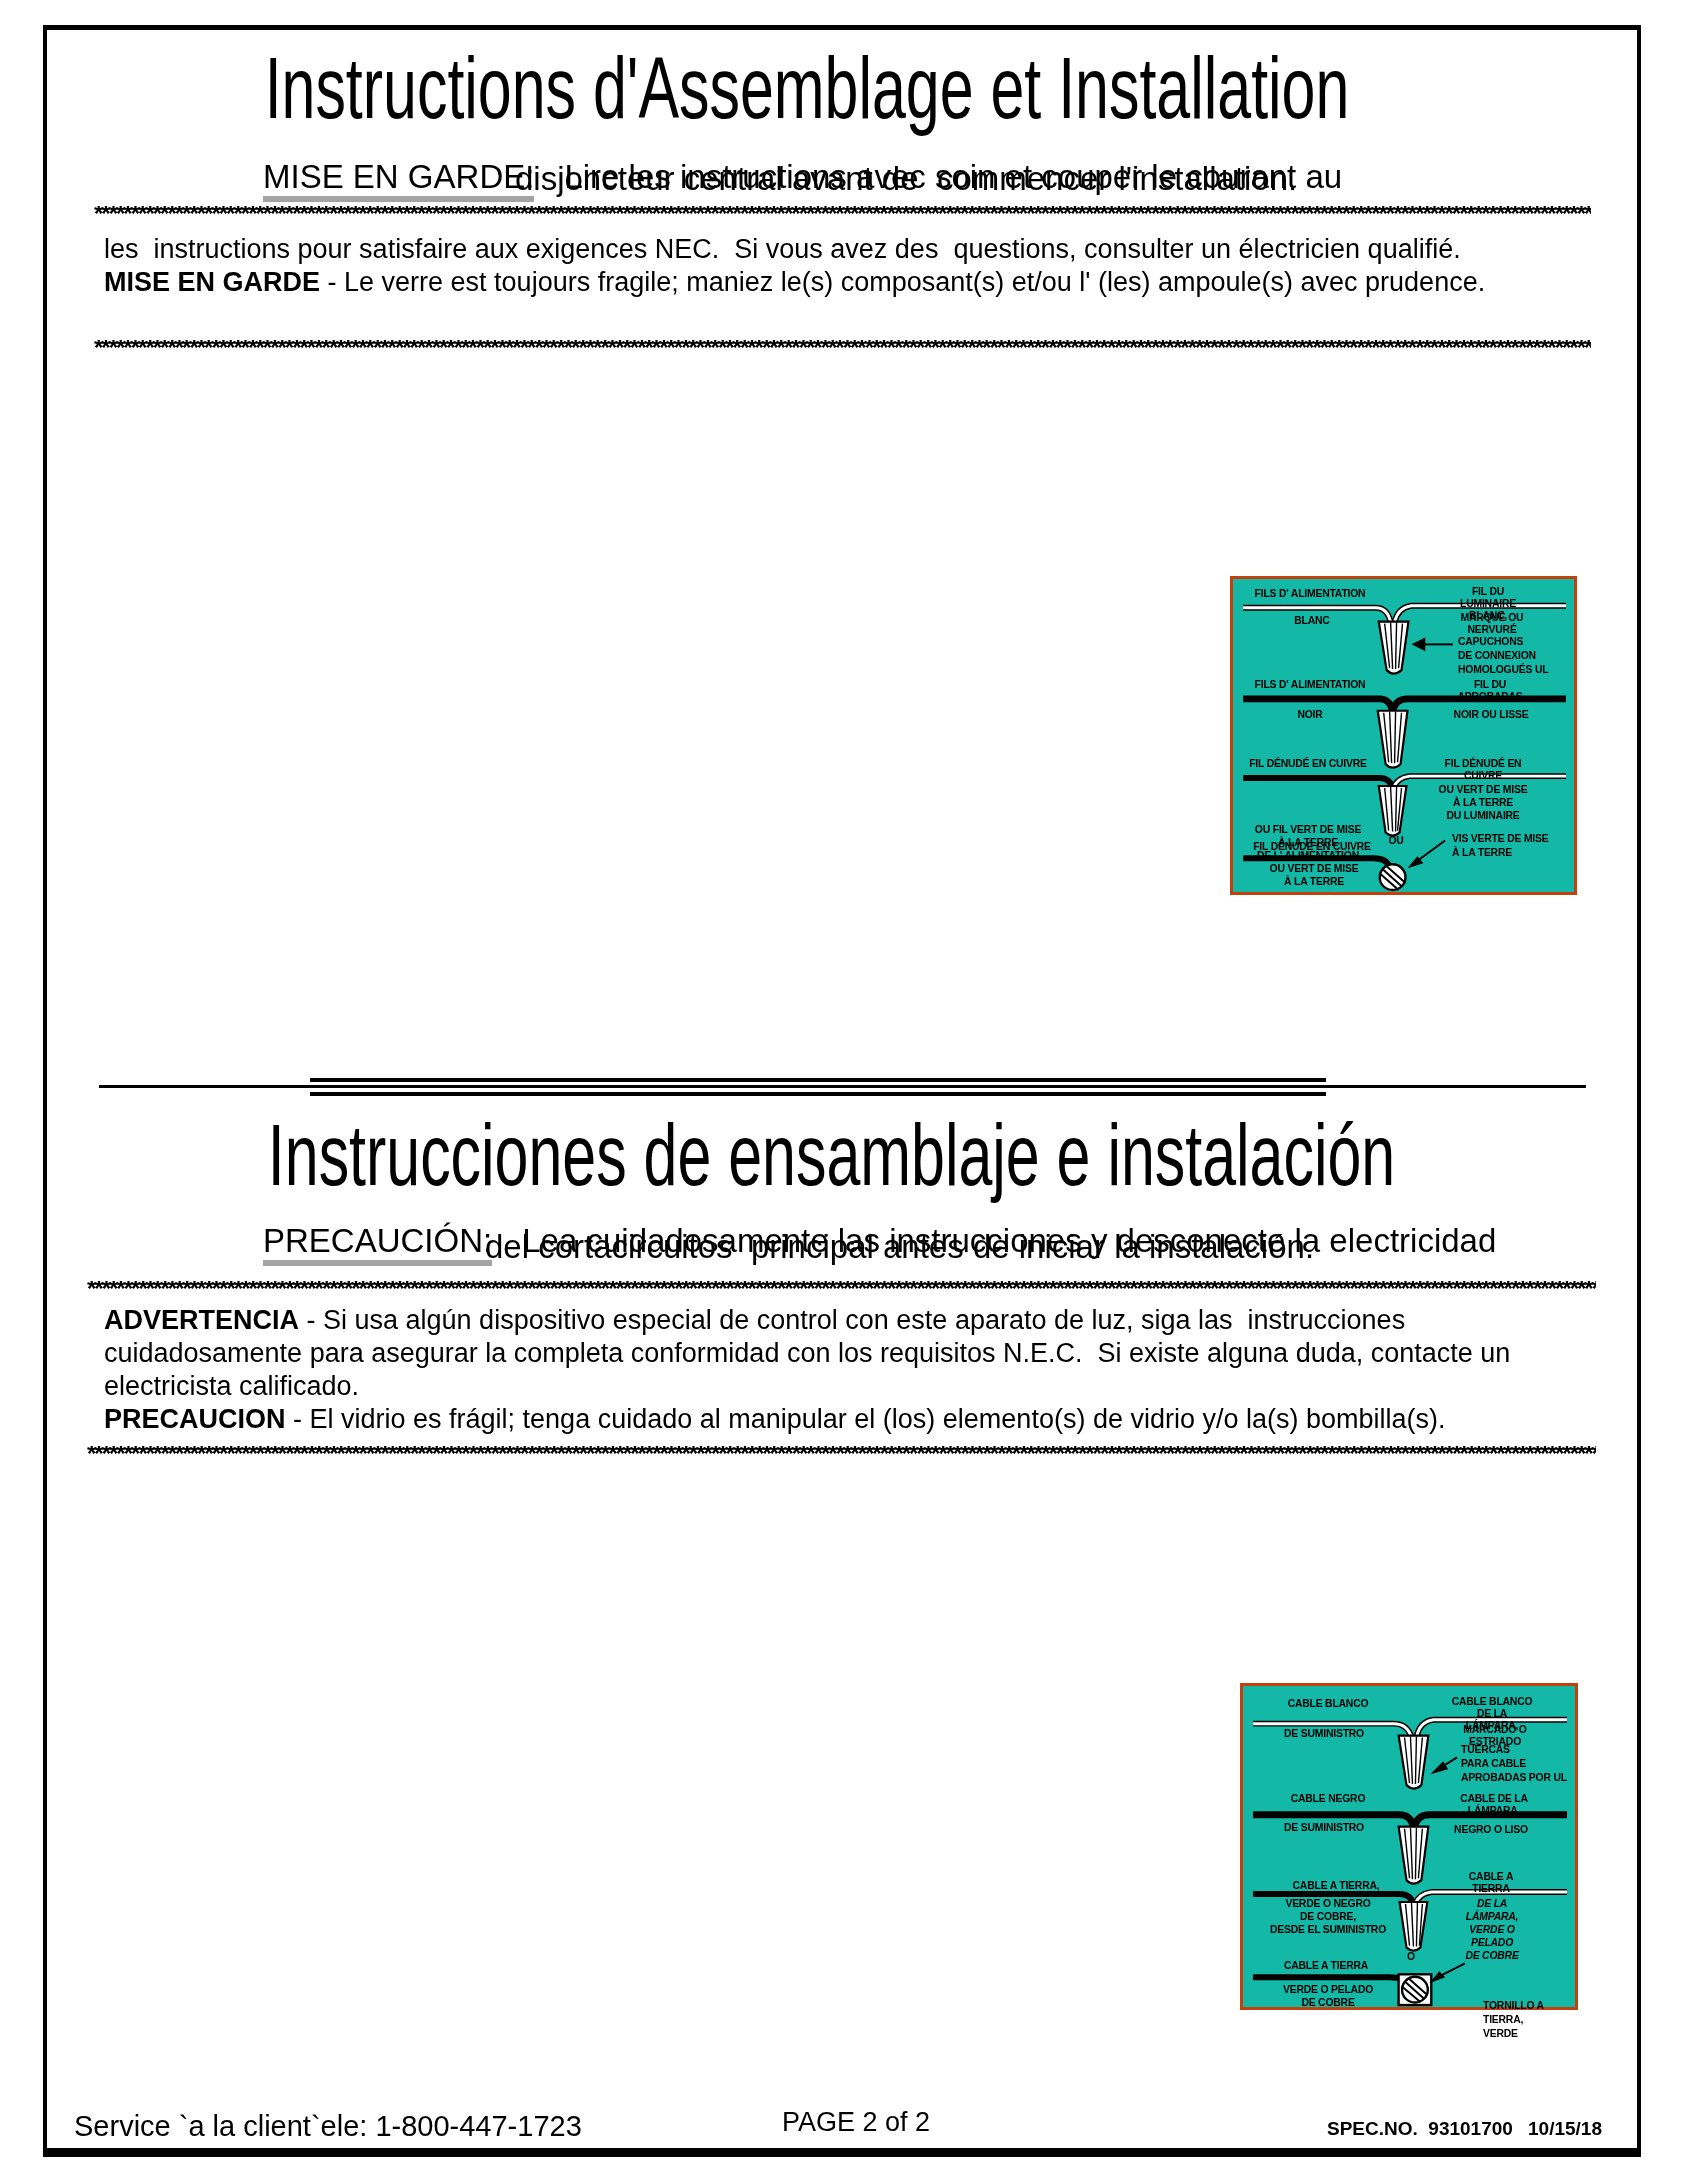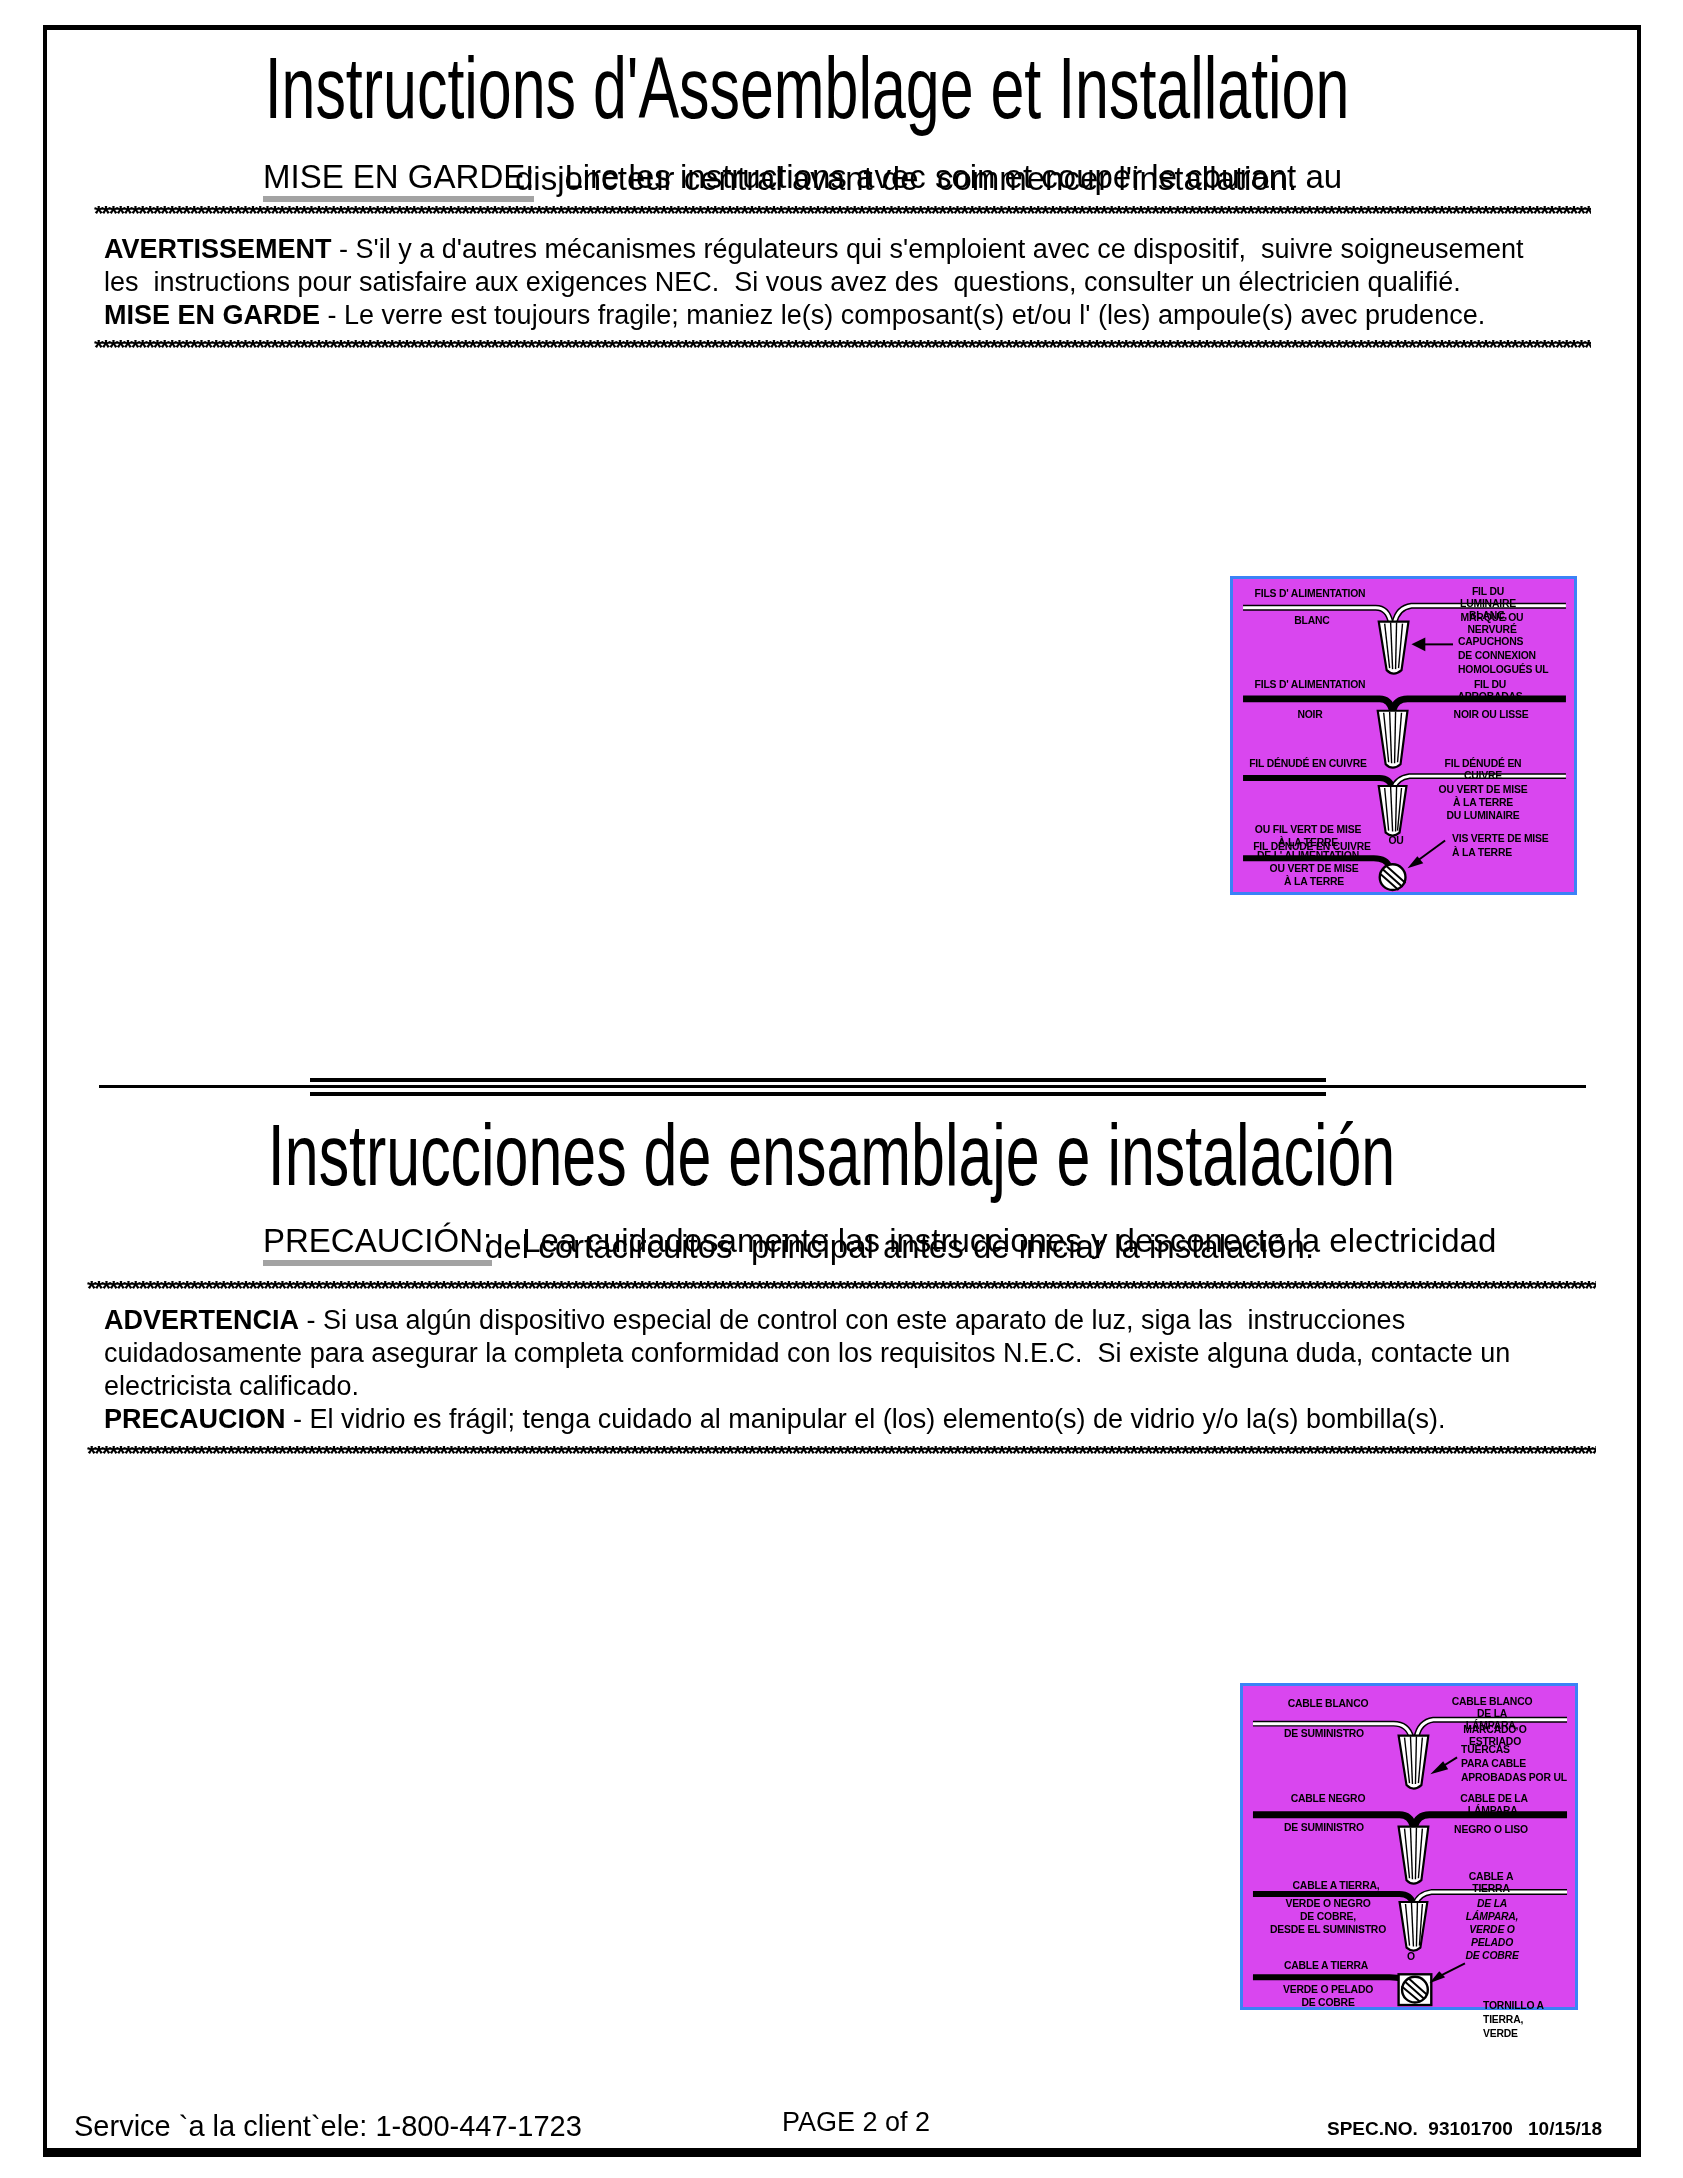--- a/index.html
+++ b/index.html
@@ -13,21 +13,21 @@
   .sub-label{border-bottom:6px solid #a3a3a3;padding-bottom:1px;}
   .sub-text{margin-left:30px;}
   .stars{position:absolute;height:20px;overflow:hidden;font-weight:bold;font-size:24px;
         line-height:16px;letter-spacing:-2px;white-space:nowrap;}
   .para{position:absolute;left:104px;width:1465px;font-size:27px;line-height:33px;}
   .para-line{white-space:pre;}
   .b{font-weight:bold;}
   
   .divline{position:absolute;background:#000;}
   
-  .diagram{position:absolute;box-sizing:border-box;border:3px solid #3b82f6;background:#d946ef;}
+  .diagram{position:absolute;box-sizing:border-box;border:3px solid #c2410c;background:#14b8a6;}
   .diagram svg{position:absolute;left:0;top:0;}
   .dlabel{position:absolute;font-size:10.4px;font-weight:bold;line-height:12px;
         white-space:pre-line;text-align:center;transform:translateX(-50%);letter-spacing:-0.2px;}
   .dcallout{position:absolute;font-size:10.4px;font-weight:bold;line-height:14px;
         white-space:pre-line;text-align:left;letter-spacing:-0.2px;}
   .tube-o{fill:none;stroke:#000;stroke-width:6px;}
   .tube-i{fill:none;stroke:#fff;stroke-width:3px;}
   .wb{fill:none;stroke:#000;stroke-width:7px;}
   .wb6{fill:none;stroke:#000;stroke-width:6px;}
   .nut{fill:#fff;stroke:#000;stroke-width:2.2px;}
@@ -48,21 +48,20 @@
     <div class="big-title" style="top:44px;width:1614px;">Instructions d'Assemblage et Installation</div>
 
     <div class="subline" style="left:208px;top:120px;">
       <span class="sub-label">MISE EN GARDE:</span><span class="sub-text">Lire les instructions avec soin et couper le courant au</span>
     </div>
     <div class="subline" style="left:515px;top:160px;">disjoncteur central avant de  commencer l'installation.</div>
 
     <div class="stars" style="left:94px;top:206px;width:1497px;">************************************************************************************************************************************************************************************************************************************************************************************************************</div>
 
     <div class="para" style="top:233px;">
-      <div class="para-line"><span class="b">AVERTISSEMENT</span><span> - S'il y a d'autres mécanismes régulateurs qui s'emploient avec ce dispositif,  suivre soigneusement</span></div>
       <div class="para-line">les  instructions pour satisfaire aux exigences NEC.  Si vous avez des  questions, consulter un électricien qualifié.</div>
       <div class="para-line"><span class="b">MISE EN GARDE</span><span> - Le verre est toujours fragile; maniez le(s) composant(s) et/ou l' (les) ampoule(s) avec prudence.</span></div>
     </div>
 
     <div class="stars" style="left:94px;top:340px;width:1497px;">************************************************************************************************************************************************************************************************************************************************************************************************************</div>
 
     <div class="diagram" style="left:1230px;top:576px;width:347px;height:319px;">
       <svg width="341" height="313" viewBox="0 0 344 316">
 
         <g>

